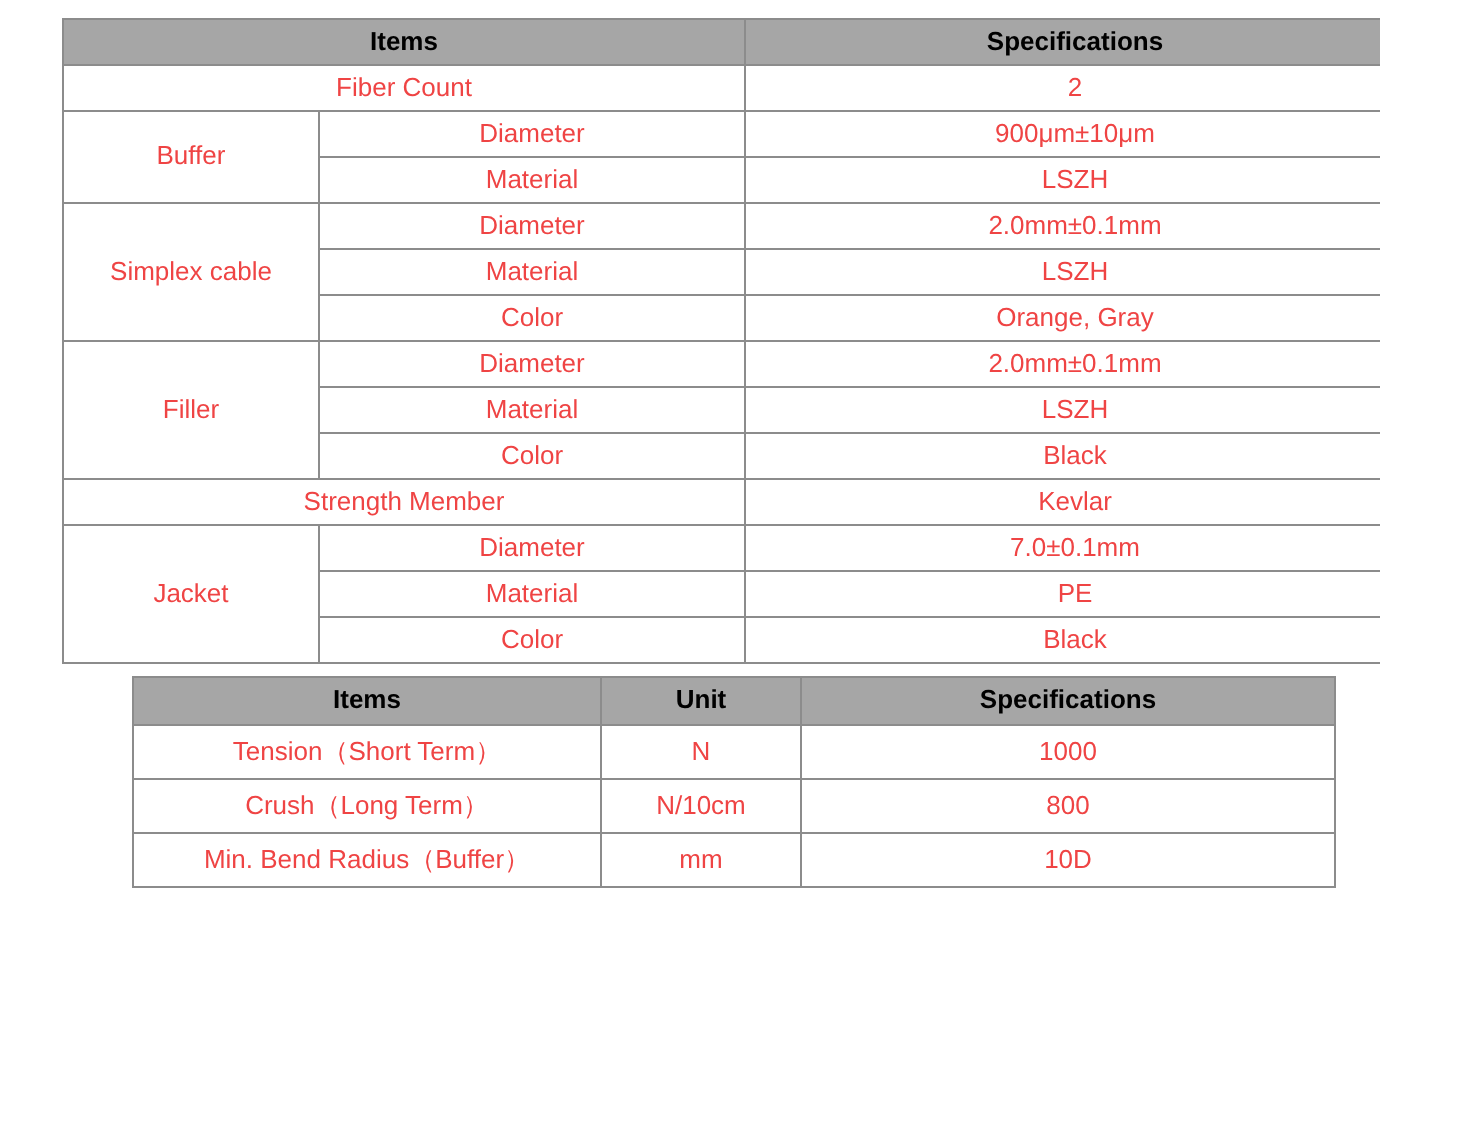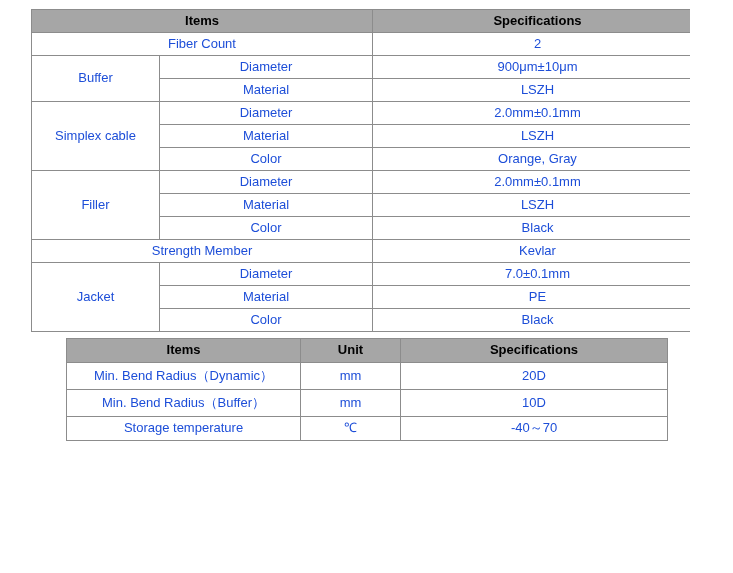--- a/index.html
+++ b/index.html
@@ -16,21 +16,21 @@
     height: 573px;
     overflow: hidden;
   }
   table {
     border-collapse: collapse;
     table-layout: fixed;
   }
   td, th {
     border: 1px solid #8c8c8c;
     font-size: 13px;
-    color: #1d4ed8;
+    color: #ef4444;
     text-align: center;
     vertical-align: middle;
     font-weight: normal;
     padding: 0;
     line-height: 1.15;
   }
   .hdr {
     background: #a6a6a6;
     font-weight: bold;
     color: #000000;
@@ -143,30 +143,30 @@
       <col style="width:100px">
       <col style="width:267px">
     </colgroup>
     <tbody>
       <tr>
         <td class="hdr">Items</td>
         <td class="hdr">Unit</td>
         <td class="hdr">Specifications</td>
       </tr>
       <tr>
-        <td class="tall">Min. Bend Radius（Dynamic）</td>
-        <td class="tall">mm</td>
-        <td class="tall">20D</td>
+        <td class="tall">Tension（Short Term）</td>
+        <td class="tall">N</td>
+        <td class="tall">1000</td>
+      </tr>
+      <tr>
+        <td class="tall">Crush（Long Term）</td>
+        <td class="tall">N/10cm</td>
+        <td class="tall">800</td>
       </tr>
       <tr>
         <td class="tall">Min. Bend Radius（Buffer）</td>
         <td class="tall">mm</td>
         <td class="tall">10D</td>
-      </tr>
-      <tr>
-        <td>Storage temperature</td>
-        <td>℃</td>
-        <td>-40～70</td>
       </tr>
     </tbody>
   </table>
 
 </div>
 
 </body></html>

